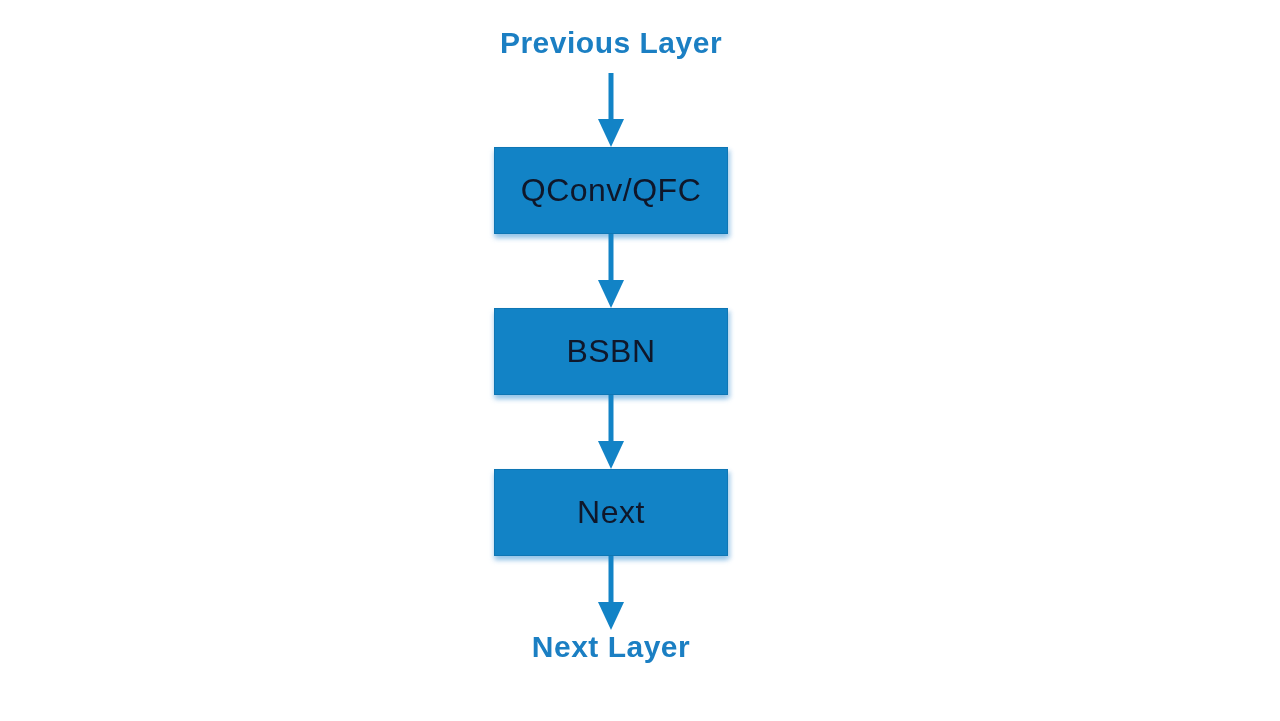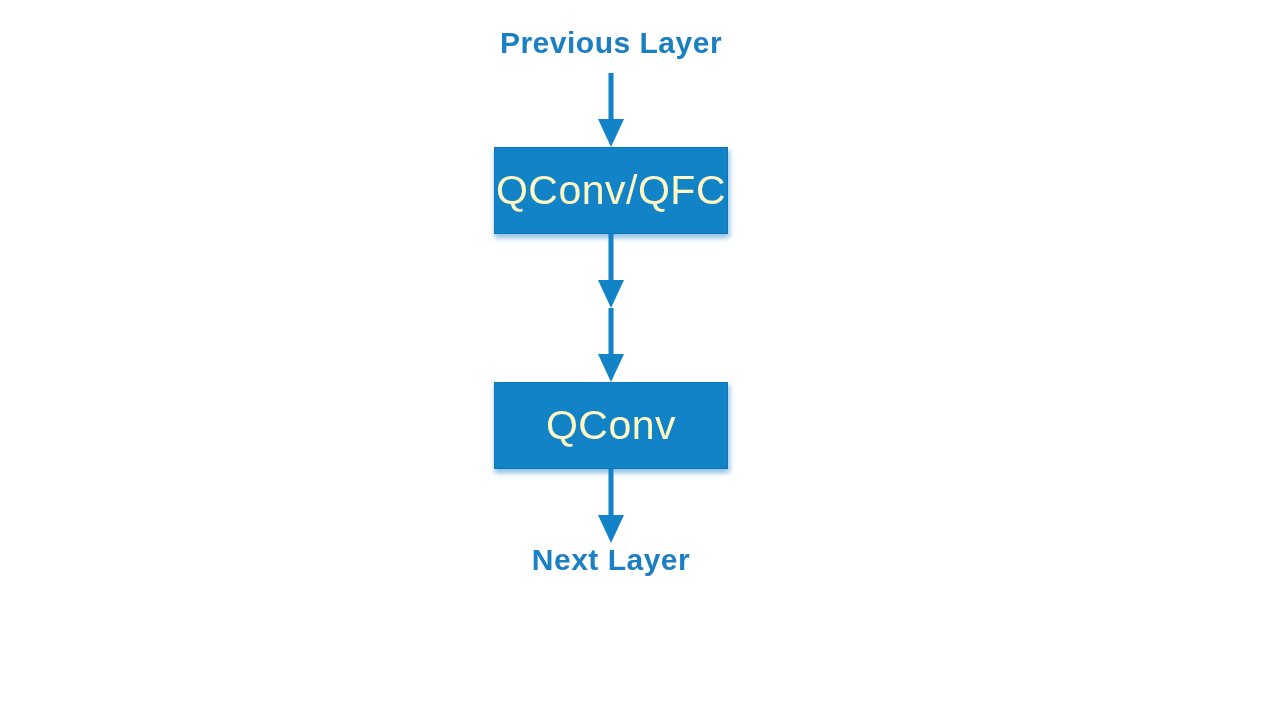--- a/index.html
+++ b/index.html
@@ -42,22 +42,22 @@
   }
   .node {
     width: 234px;
     height: 87px;
     background: #1283c6;
     border: 1px solid #0e76b4;
     box-sizing: border-box;
     display: flex;
     align-items: center;
     justify-content: center;
-    color: #fef9c3;
-    font-size: 41px;
+    color: #0f172a;
+    font-size: 32px;
     font-weight: 400;
     letter-spacing: 0.5px;
     box-shadow: 0 4px 5px rgba(130, 185, 228, 0.75), 3px 3px 4px rgba(150, 195, 230, 0.45);
     flex: 0 0 auto;
   }
 </style>
 </head>
 <body>
 
 <div class="canvas">
@@ -70,27 +70,28 @@
       <polygon points="4,46 30,46 17,74" fill="#1283c6"></polygon>
     </svg>
 
     <div class="node">QConv/QFC</div>
 
     <svg class="arrow" viewBox="0 0 34 74">
       <line x1="17" y1="0" x2="17" y2="50" stroke="#1283c6" stroke-width="5"></line>
       <polygon points="4,46 30,46 17,74" fill="#1283c6"></polygon>
     </svg>
 
+    <div class="node">BSBN</div>
 
     <svg class="arrow" viewBox="0 0 34 74">
       <line x1="17" y1="0" x2="17" y2="50" stroke="#1283c6" stroke-width="5"></line>
       <polygon points="4,46 30,46 17,74" fill="#1283c6"></polygon>
     </svg>
 
-    <div class="node">QConv</div>
+    <div class="node">Next</div>
 
     <svg class="arrow" viewBox="0 0 34 74">
       <line x1="17" y1="0" x2="17" y2="50" stroke="#1283c6" stroke-width="5"></line>
       <polygon points="4,46 30,46 17,74" fill="#1283c6"></polygon>
     </svg>
 
     <div class="flow-label bottom">Next Layer</div>
 
   </div>
 </div>

